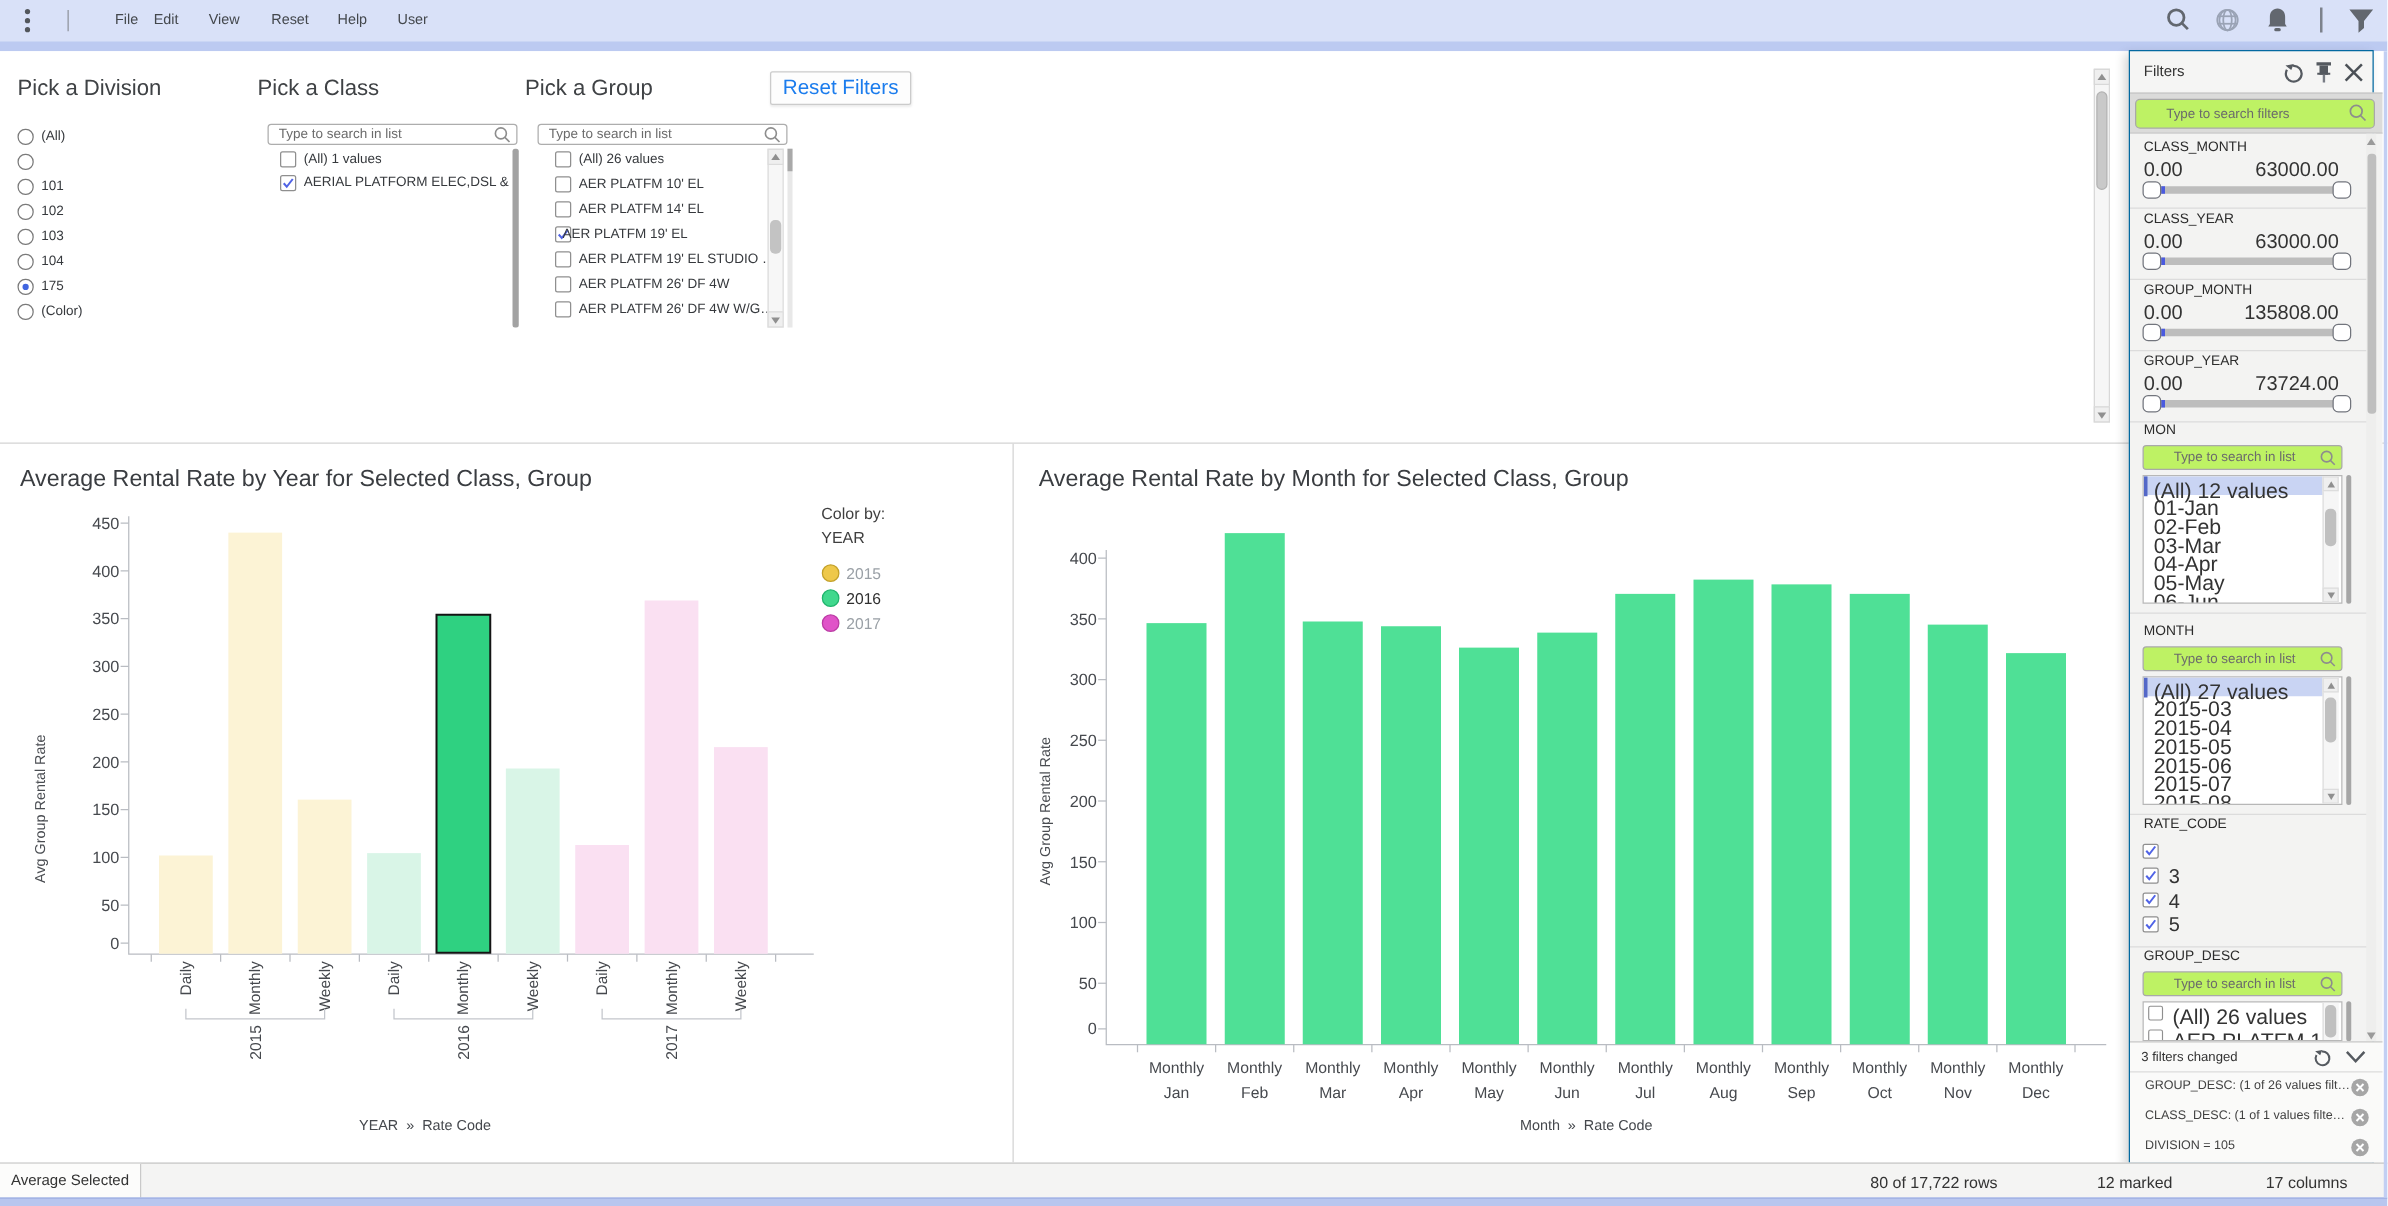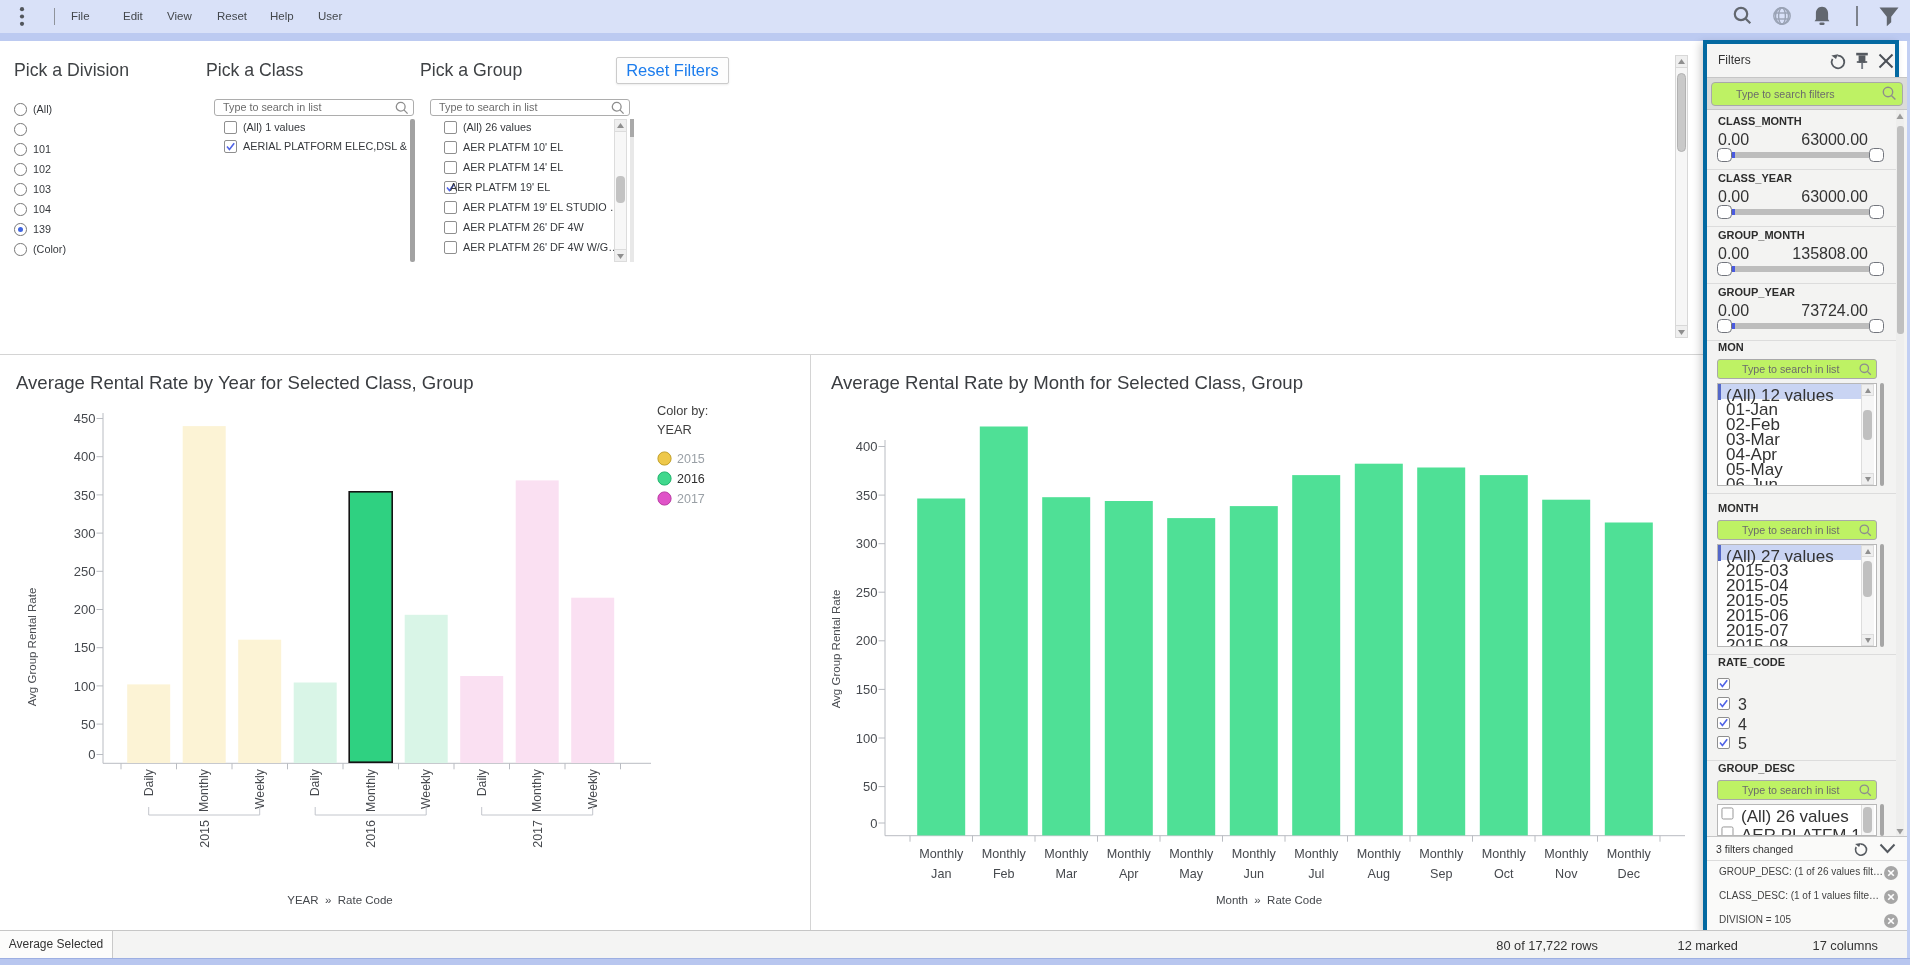--- a/index.html
+++ b/index.html
@@ -18,23 +18,23 @@
 .clbl{position:absolute;font-size:10.8px;color:#36393d;white-space:nowrap;overflow:hidden}
 .mag{position:absolute}
 #chartL{left:0;top:355px}
 #chartR{left:810px;top:355px}
 #vdiv{left:810px;top:355px;width:1px;height:575px;background:#d4d4d4}
 #statusbar{left:0;top:930px;width:1910px;height:28px;background:#f4f4f3;border-top:1px solid #c6c6c6}
 #tab{left:0;top:0;width:113px;height:27px;background:#fcfcfb;border-right:1px solid #c9c9c9;font-size:12px;color:#333;text-align:center;line-height:27px}
 .stxt{position:absolute;font-size:12.8px;color:#333;top:7px;white-space:nowrap}
 #bluestrip{left:0;top:958px;width:1910px;height:7px;background:#b8c6ef;border-top:1px solid #9dafe2}
 #rightedge{left:1907px;top:41px;width:3px;height:917px;background:#c2cff3}
-#fpanel{left:1703px;top:40px;width:196px;height:891px;background:#f5f5f4;border:4px solid #0369a1;box-shadow:-3px 3px 8px rgba(0,0,0,0.18)}
+#fpanel{left:1703px;top:40px;width:196px;height:891px;background:#f5f5f4;border:1px solid #0369a1;box-shadow:-3px 3px 8px rgba(0,0,0,0.18)}
 .fp{position:absolute}
-.flbl{position:absolute;font-size:11px;font-weight:700;color:#2c2c2c;white-space:nowrap}
+.flbl{position:absolute;font-size:11px;font-weight:400;color:#2c2c2c;white-space:nowrap}
 .fval{position:absolute;font-size:16px;color:#333;white-space:nowrap}
 .fsep{position:absolute;left:0;width:190px;height:1px;background:#dcdcdc}
 .track{position:absolute;height:6px;background:#bdbdbd;border-radius:3px}
 .handle{position:absolute;width:15px;height:14px;background:#fff;border:1px solid #72757d;border-radius:4.5px}
 .fsearch{position:absolute;height:20px;background:#bef264;border:1px solid #a9a9a9;border-radius:3px;font-size:10.7px;color:#6b6b6b;line-height:18px;padding-left:24px;white-space:nowrap}
 .flist{position:absolute;background:#fff;border:1px solid #b7b7b7;overflow:hidden}
 .fitem{position:absolute;font-size:17px;color:#333;white-space:nowrap}
 .hl{background:#c9d4f3}
 .chip{position:absolute;font-size:10px;color:#424242;white-space:nowrap}
 .xcirc{position:absolute;width:14px;height:14px;border-radius:50%;background:#a6a6a6}
@@ -42,21 +42,21 @@
 text{font-family:"Liberation Sans",sans-serif}
 </style></head><body>
 
 <div id="menubar" class="abs">
 <svg class="abs" style="left:17px;top:6px" width="10" height="21">
       <circle cx="5" cy="3.2" r="2.1" fill="#52565c"></circle>
       <circle cx="5" cy="10.5" r="2.1" fill="#52565c"></circle>
       <circle cx="5" cy="17.8" r="2.1" fill="#52565c"></circle>
     </svg>
 <div class="abs" style="left:54px;top:8px;width:1px;height:17px;background:#8f939b"></div>
-<span class="mi" style="left:71px">File</span>
+<span class="mi" style="left:92px">File</span>
 <span class="mi" style="left:123px">Edit</span>
 <span class="mi" style="left:167px">View</span>
 <span class="mi" style="left:217px">Reset</span>
 <span class="mi" style="left:270px">Help</span>
 <span class="mi" style="left:318px">User</span>
 <svg class="abs" style="left:1731px;top:4px" width="24" height="24" fill="none" stroke="#62676f" stroke-width="2.2">
       <circle cx="10" cy="10" r="6.2"></circle>
       <line x1="14.7" y1="14.7" x2="19.3" y2="19.3"></line>
     </svg>
 <svg class="abs" style="left:1772px;top:6px" width="20" height="20" fill="none" stroke="#9aa3b5" stroke-width="1.4">
@@ -83,21 +83,21 @@
 <div class="radio" style="left:14px;top:82px"></div>
 <div class="radio" style="left:14px;top:102px"></div>
 <div class="rlbl" style="left:33px;top:102px">101</div>
 <div class="radio" style="left:14px;top:122px"></div>
 <div class="rlbl" style="left:33px;top:122px">102</div>
 <div class="radio" style="left:14px;top:142px"></div>
 <div class="rlbl" style="left:33px;top:142px">103</div>
 <div class="radio" style="left:14px;top:162px"></div>
 <div class="rlbl" style="left:33px;top:162px">104</div>
 <div class="radio on" style="left:14px;top:182px"></div>
-<div class="rlbl" style="left:33px;top:182px">139</div>
+<div class="rlbl" style="left:33px;top:182px">175</div>
 <div class="radio" style="left:14px;top:202px"></div>
 <div class="rlbl" style="left:33px;top:202px">(Color)</div>
 <div class="h1" style="left:206px;top:19px">Pick a Class</div>
 <div class="sbox" style="left:214px;top:58px;width:200px">Type to search in list</div>
 <svg class="mag" style="left:395px;top:60px" width="14" height="14" fill="none" stroke="#8d8d8d" stroke-width="1.3">
       <circle cx="5.7" cy="5.7" r="4.4"></circle>
       <line x1="8.9" y1="8.9" x2="12.6" y2="12.6"></line>
     </svg>
 <div class="cb" style="left:224px;top:80px"></div>
 <div class="clbl" style="left:243px;top:80px">(All) 1 values</div>

